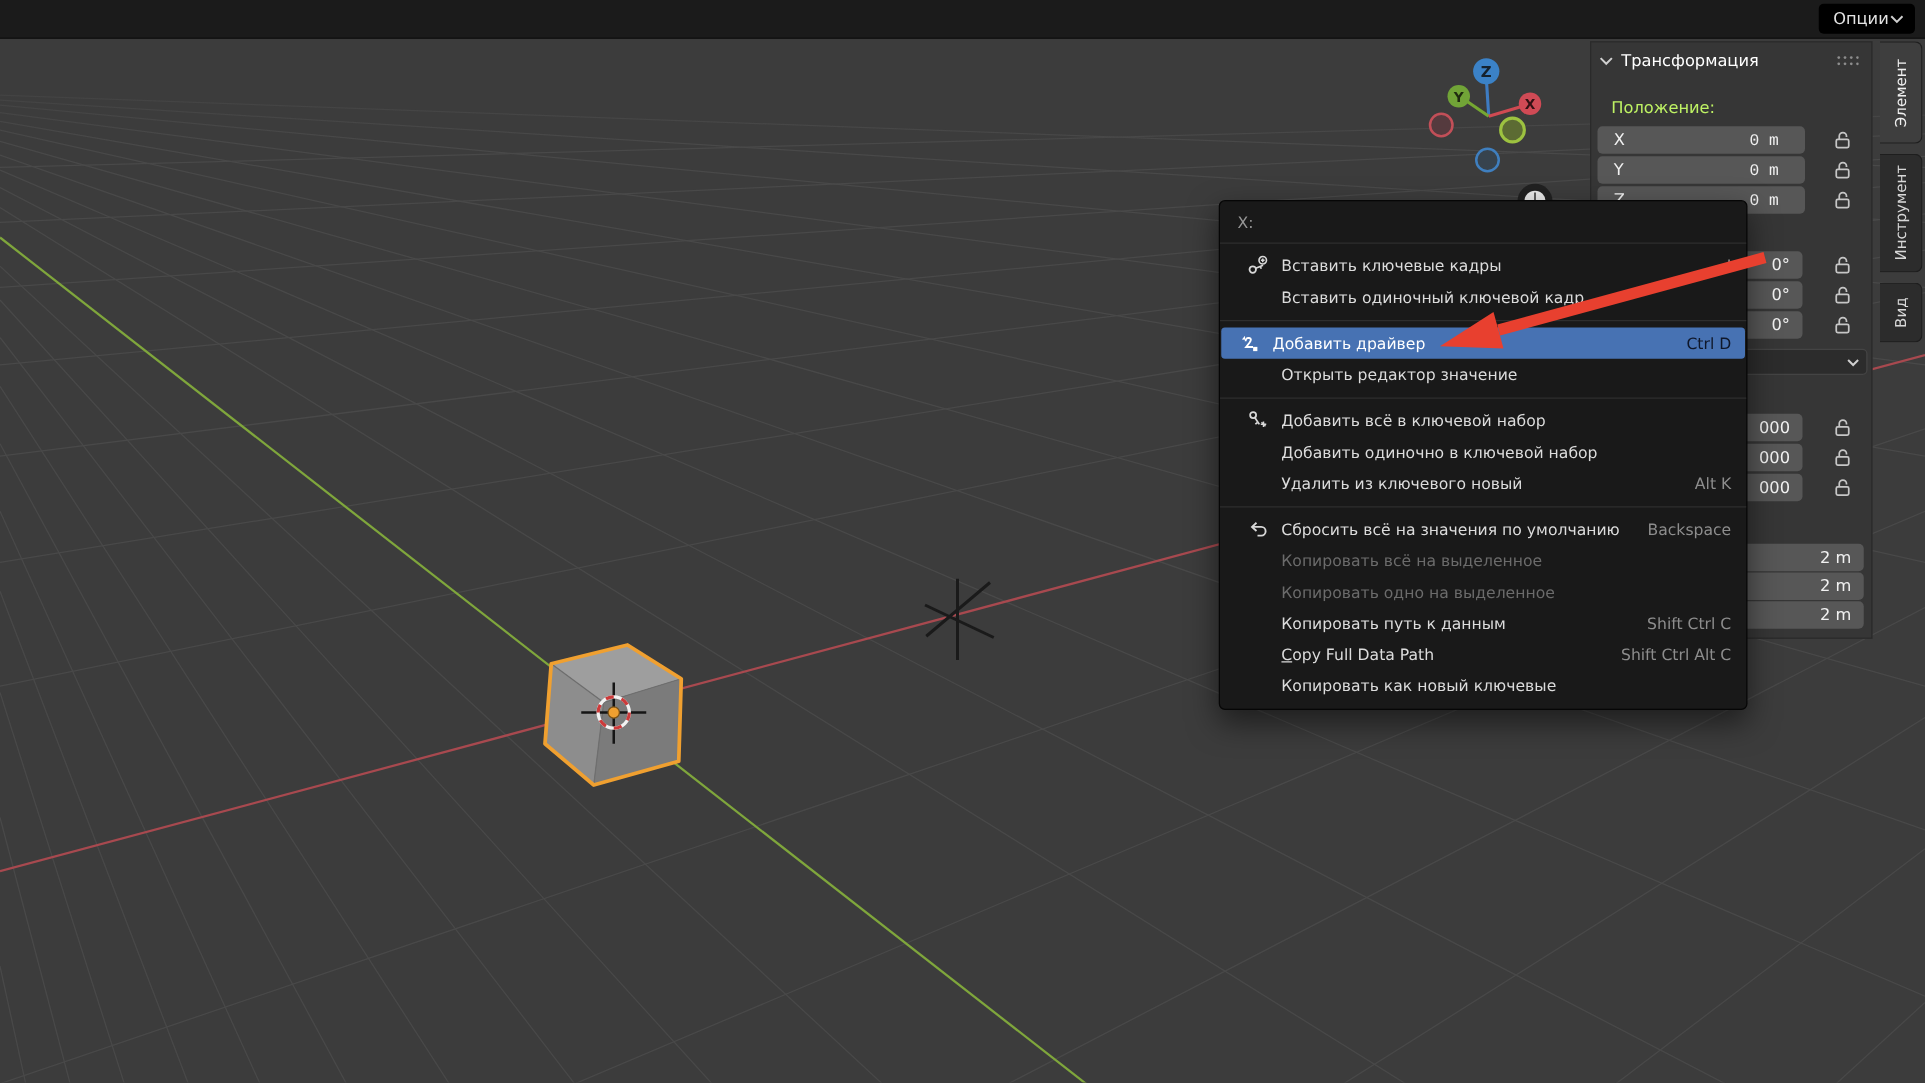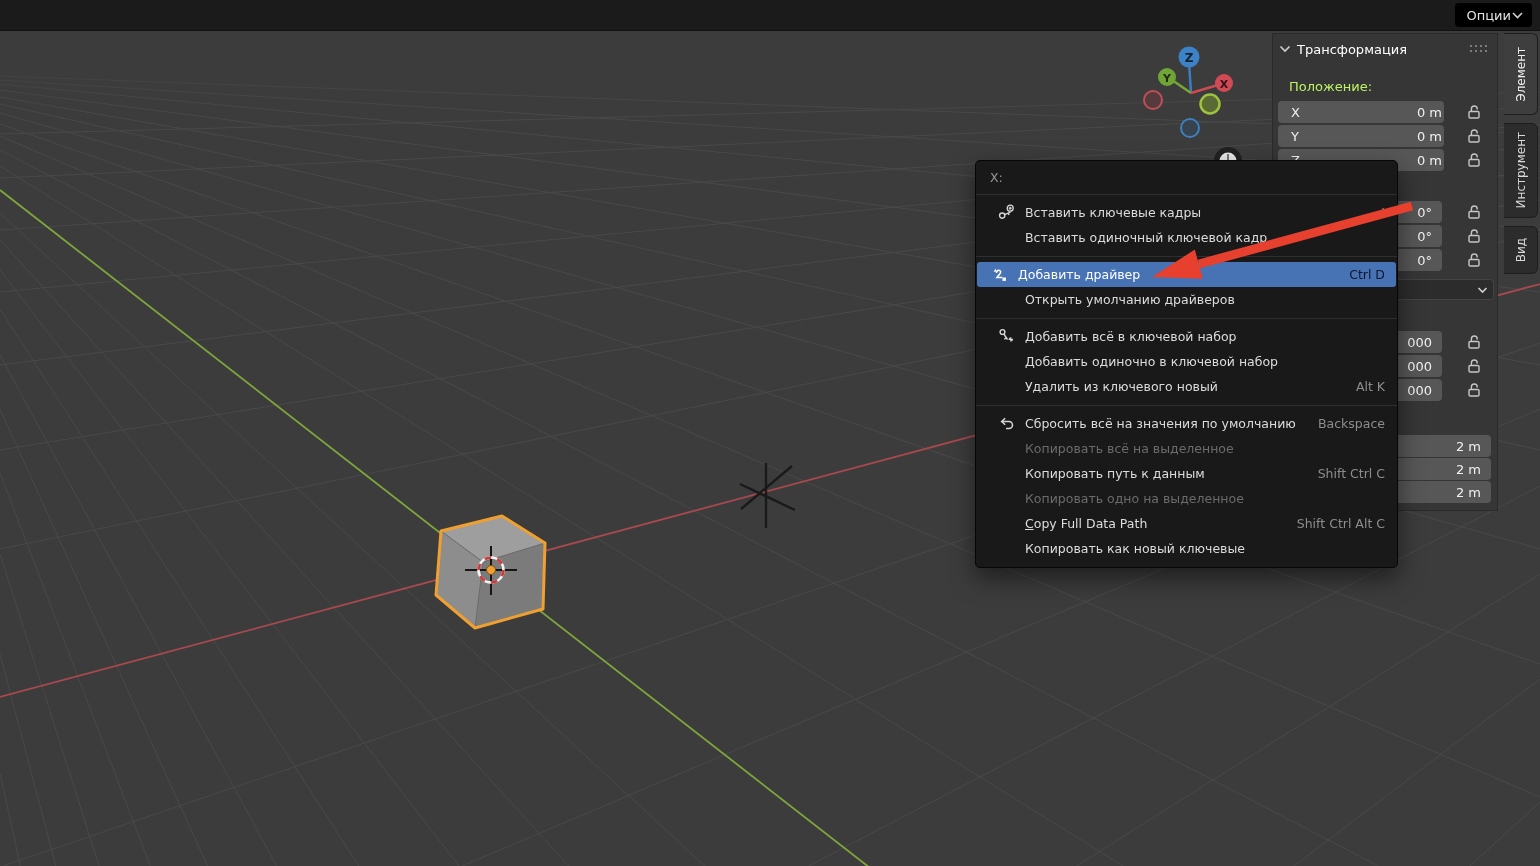--- a/index.html
+++ b/index.html
@@ -27,21 +27,21 @@
            background:#363636;border:1px solid #2a2a2a;box-sizing:border-box;
            z-index:5;color:#d6d6d6;font-size:13px;}
   .panel-header{position:absolute;left:0;top:0;right:0;height:30px;display:flex;
            align-items:center;gap:6px;padding-left:6px;color:#ffffff;text-align:right;}
   .panel-grip{position:absolute;right:10px;top:10px;}
   .pos-label{position:absolute;left:16px;top:45px;color:#bef264;}
   .row{position:absolute;height:22px;}
   .field{height:22px;background:#575757;border-radius:4px;display:flex;
          align-items:center;color:#f1f1f1;box-sizing:border-box;}
   .field .ax{padding-left:13px;width:30px;}
-  .field .val{margin-left:auto;padding-right:2px;}
+  .field .val{margin-left:auto;padding-right:21px;font-family:Liberation Mono, monospace;}
   .field.valonly{justify-content:flex-end;padding-right:10px;}
   .lock{position:absolute;left:188px;top:3px;width:16px;height:16px;}
   .dropdown{position:absolute;left:5px;top:245px;width:216px;height:21px;background:#2c2c2c;
          border:1px solid #444;border-radius:4px;box-sizing:border-box;}
   .dropdown svg{position:absolute;right:5px;top:4px;}
 
   
   .tabs{position:absolute;left:1504px;top:33px;width:34px;z-index:5;}
   .tab{width:34px;background:#2c2c2c;border:1px solid #1e1e1e;border-left:none;
        border-radius:0 6px 6px 0;margin-bottom:8px;display:flex;align-items:center;
@@ -355,21 +355,21 @@
           <polygon points="2.5,5.5 5,2.5 5.2,5.8" fill="#ffffff"></polygon>
           <path d="M5.5,7 q0,-3 2.8,-2.6 q2.6,0.5 0.4,3.6 l-2.8,3.6 h5.5" fill="none" stroke="#ffffff" stroke-width="1.5"></path>
           <rect x="11.5" y="11.5" width="3.4" height="3.4" fill="#ffffff"></rect>
         </svg>
       </span>
       <span class="lbl">Добавить драйвер</span>
       <span class="sc">Ctrl D</span>
     </div>
     <div class="mi">
       <span class="noic"></span>
-      <span class="lbl">Открыть умолчанию драйверов</span>
+      <span class="lbl">Открыть редактор значение</span>
       <span class="sc"></span>
     </div>
   </div>
 
   <div class="mgroup">
     <div class="mi">
       <span class="ic">
         <svg width="17" height="17" viewBox="0 0 17 17">
           <circle cx="4.5" cy="4" r="2.4" fill="none" stroke="#d8d8d8" stroke-width="1.4"></circle>
           <line x1="5.8" y1="6" x2="9.5" y2="11.5" stroke="#d8d8d8" stroke-width="1.4"></line>
@@ -405,29 +405,29 @@
         </svg>
       </span>
       <span class="lbl">Сбросить всё на значения по умолчанию</span>
       <span class="sc">Backspace</span>
     </div>
     <div class="mi dis">
       <span class="noic"></span>
       <span class="lbl">Копировать всё на выделенное</span>
       <span class="sc"></span>
     </div>
+    <div class="mi dis">
+      <span class="noic"></span>
+      <span class="lbl">Копировать одно на выделенное</span>
+      <span class="sc"></span>
+    </div>
     <div class="mi">
       <span class="noic"></span>
       <span class="lbl">Копировать путь к данным</span>
       <span class="sc">Shift Ctrl C</span>
-    </div>
-    <div class="mi dis">
-      <span class="noic"></span>
-      <span class="lbl">Копировать одно на выделенное</span>
-      <span class="sc"></span>
     </div>
     <div class="mi">
       <span class="noic"></span>
       <span class="lbl mn">Copy Full Data Path</span>
       <span class="sc">Shift Ctrl Alt C</span>
     </div>
     <div class="mi">
       <span class="noic"></span>
       <span class="lbl">Копировать как новый ключевые</span>
       <span class="sc"></span>

